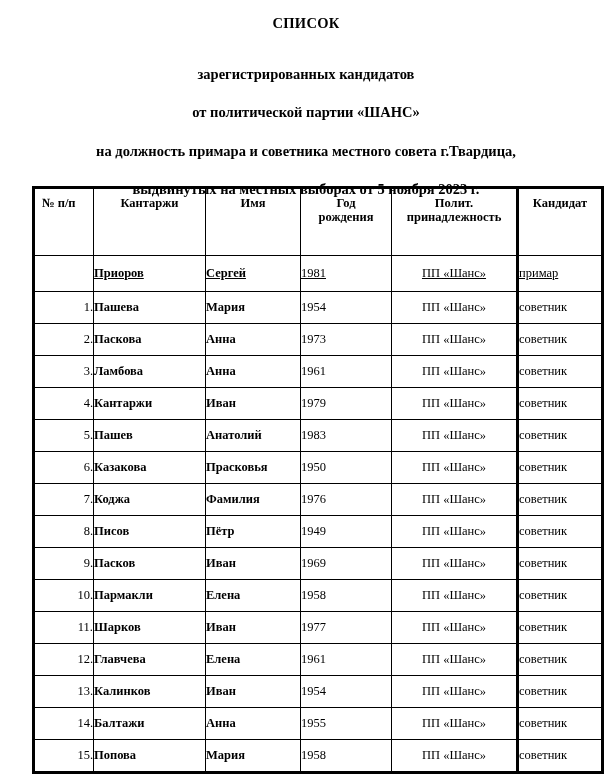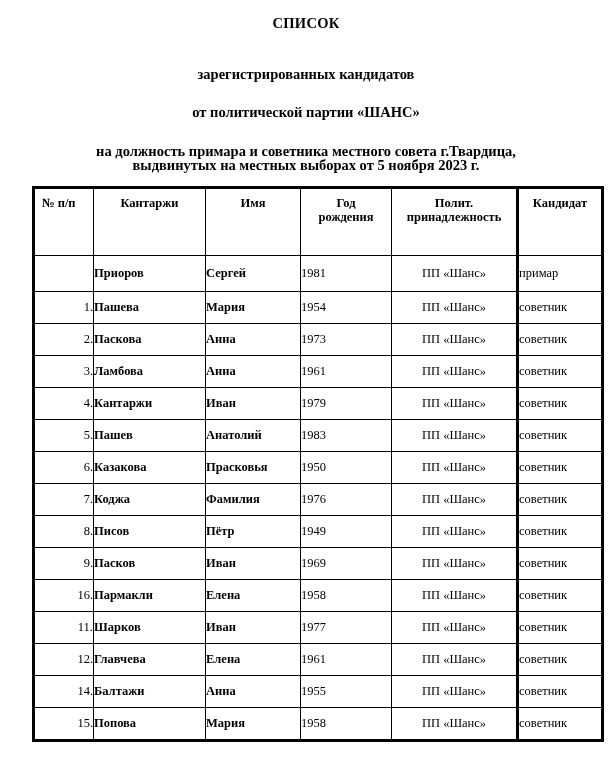--- a/index.html
+++ b/index.html
@@ -30,21 +30,21 @@
   .title-line {
     font-weight: bold;
     font-size: 14.5px;
     line-height: 1;
     text-align: center;
     white-space: nowrap;
   }
   .title-line.l1 { margin-bottom: 36px; letter-spacing: 0.3px; }
   .title-line.l2 { margin-bottom: 24px; }
   .title-line.l3 { margin-bottom: 24px; margin-top: 16px; }
-  .title-line.l4 { }
+  .title-line.l4 { margin-bottom: 24px; }
   .title-line.l5 { margin-bottom: 4px; }
 
   
   .table-wrap {
     position: absolute;
     left: 21px;
     top: 186px;
     width: 495px;
     padding-left: 11px;
   }
@@ -84,21 +84,21 @@
   tr.head-row th.num-head {
     text-align: left;
     padding-left: 7px;
   }
   th.role-col, td.role-col {
     border-left: 3px solid #000 !important;
   }
 
   
   tr.body-row td { height: 31px; }
-  tr.mayor-row td { height: 35px; }
+  tr.mayor-row td { height: 35px; text-decoration: underline; }
 
   td.cell-num {
     text-align: right;
     padding-right: 13px;
     font-weight: normal;
   }
   td.cell-surname {
     text-align: left;
     padding-left: 9px;
     font-weight: bold;
@@ -234,21 +234,21 @@
           </tr>
           <tr class="body-row">
             <td class="cell-num">9.</td>
             <td class="cell-surname">Пасков</td>
             <td class="cell-firstname">Иван</td>
             <td class="cell-year">1969</td>
             <td class="cell-party">ПП «Шанс»</td>
             <td class="cell-role role-col">советник</td>
           </tr>
           <tr class="body-row">
-            <td class="cell-num">16.</td>
+            <td class="cell-num">10.</td>
             <td class="cell-surname">Пармакли</td>
             <td class="cell-firstname">Елена</td>
             <td class="cell-year">1958</td>
             <td class="cell-party">ПП «Шанс»</td>
             <td class="cell-role role-col">советник</td>
           </tr>
           <tr class="body-row">
             <td class="cell-num">11.</td>
             <td class="cell-surname">Шарков</td>
             <td class="cell-firstname">Иван</td>
@@ -258,20 +258,28 @@
           </tr>
           <tr class="body-row">
             <td class="cell-num">12.</td>
             <td class="cell-surname">Главчева</td>
             <td class="cell-firstname">Елена</td>
             <td class="cell-year">1961</td>
             <td class="cell-party">ПП «Шанс»</td>
             <td class="cell-role role-col">советник</td>
           </tr>
           <tr class="body-row">
+            <td class="cell-num">13.</td>
+            <td class="cell-surname">Калинков</td>
+            <td class="cell-firstname">Иван</td>
+            <td class="cell-year">1954</td>
+            <td class="cell-party">ПП «Шанс»</td>
+            <td class="cell-role role-col">советник</td>
+          </tr>
+          <tr class="body-row">
             <td class="cell-num">14.</td>
             <td class="cell-surname">Балтажи</td>
             <td class="cell-firstname">Анна</td>
             <td class="cell-year">1955</td>
             <td class="cell-party">ПП «Шанс»</td>
             <td class="cell-role role-col">советник</td>
           </tr>
           <tr class="body-row">
             <td class="cell-num">15.</td>
             <td class="cell-surname">Попова</td>

